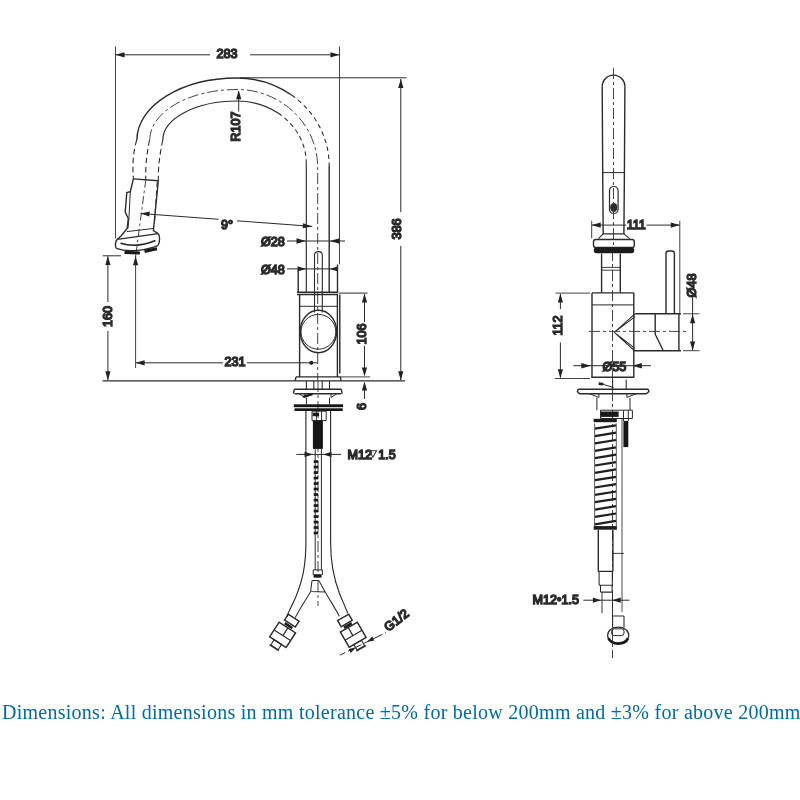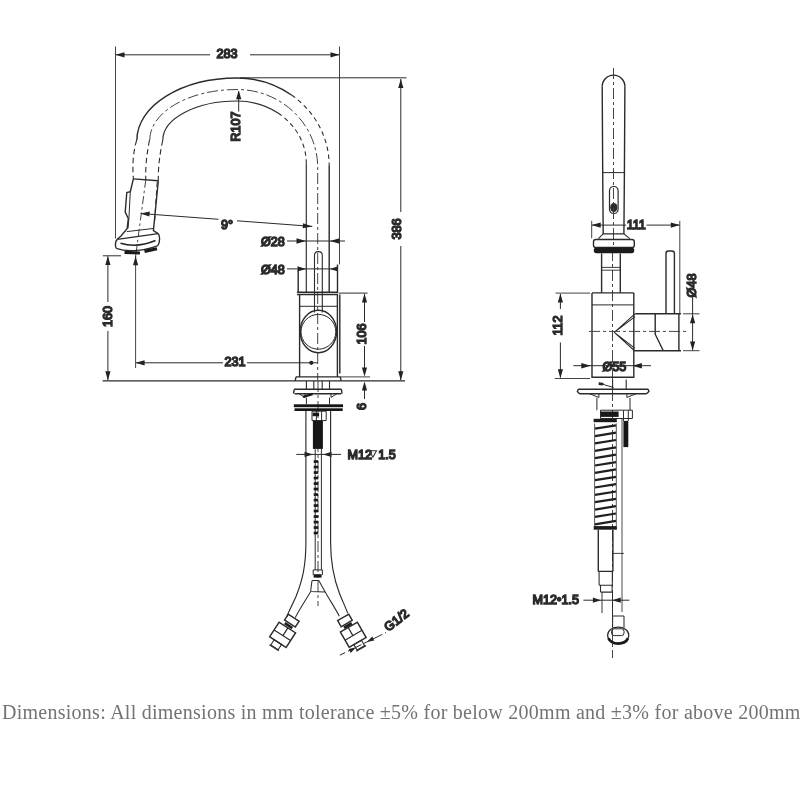--- a/index.html
+++ b/index.html
@@ -1,18 +1,18 @@
 <!DOCTYPE html>
 <html><head>
 <meta charset="utf-8">
 <style>
 html,body{margin:0;padding:0;background:#fff;width:800px;height:800px;overflow:hidden}
 svg{display:block}
 text{font-family:"Liberation Sans",sans-serif;fill:#333}
-.cap{position:absolute;left:2px;top:701px;font-family:"Liberation Serif",serif;font-size:20px;color:#737373;white-space:nowrap;letter-spacing:0.26px}
+.cap{position:absolute;left:2px;top:701px;font-family:"Liberation Serif",serif;font-size:20px;color:#0369a1;white-space:nowrap;letter-spacing:0.26px}
 </style>
 </head>
 <body>
 <svg width="800" height="800" viewBox="0 0 800 800">
 <g id="main" fill="none" stroke="#2b2b2b" stroke-width="1.4">
 <g id="leftview">
 
 <path d="M 136.9,140 C 136.9,105.7 181.7,78 237,78 C 257.4,78 276.2,84.3 291.5,95"></path>
 <path d="M 291.5,95 C 314.4,111 329.2,136.8 329.2,166" stroke-dasharray="4.5 3.5" stroke-width="1.1"></path>
 <path d="M 329.2,166 L 329.2,292"></path>

